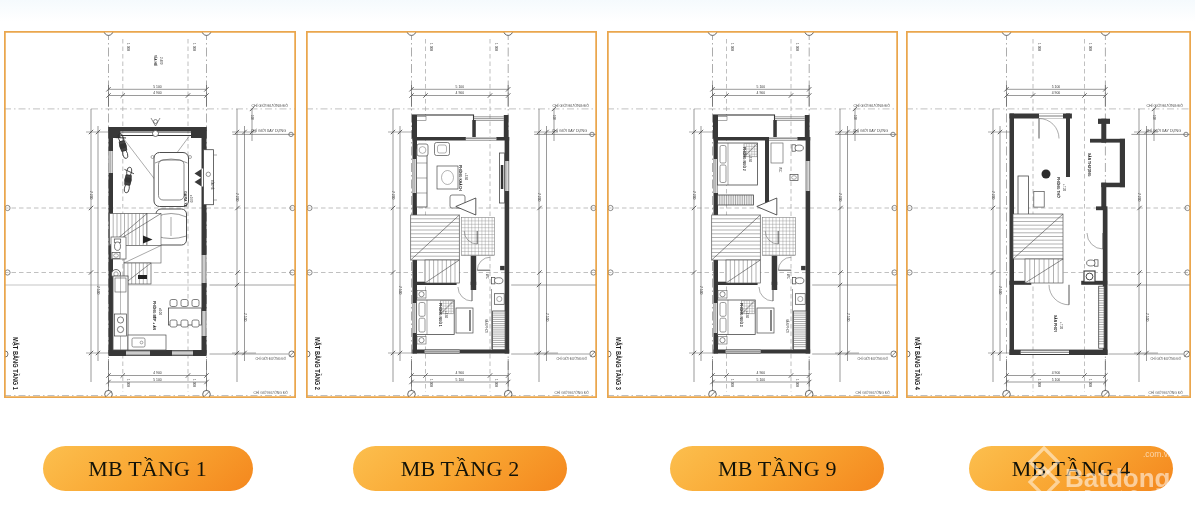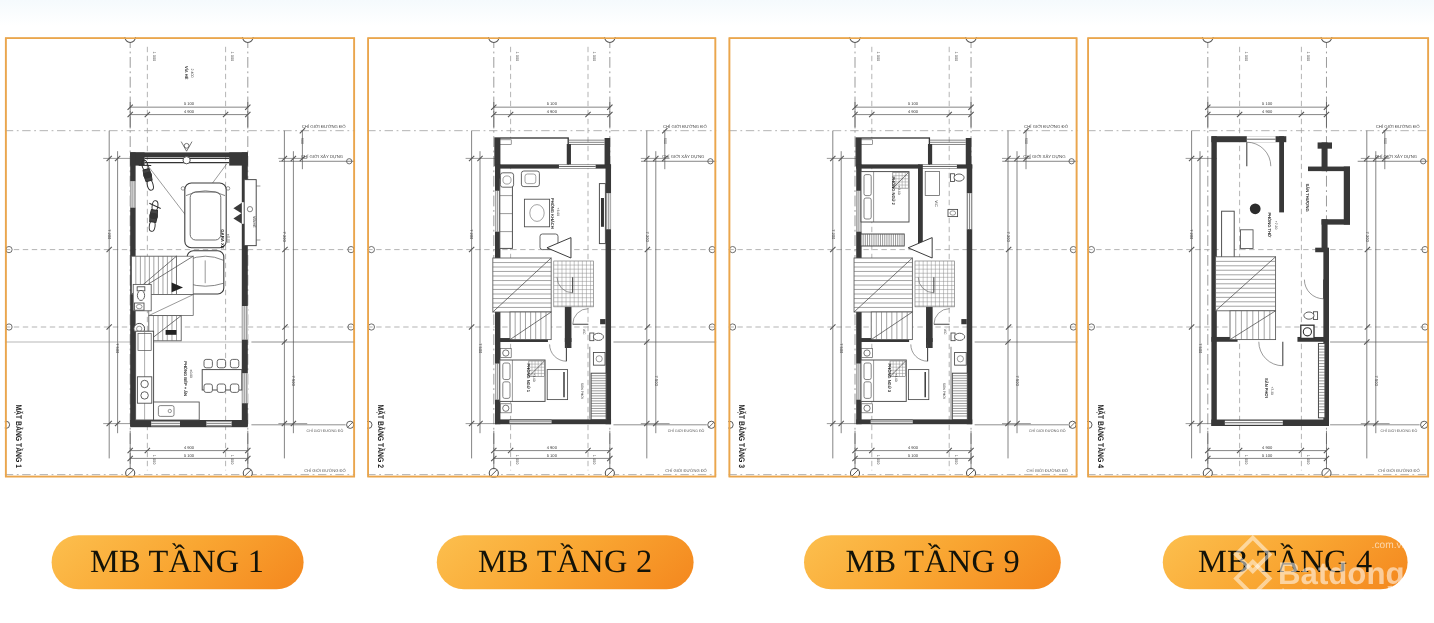--- a/index.html
+++ b/index.html
@@ -1,20 +1,20 @@
 <!DOCTYPE html>
 <html><head>
 <meta charset="utf-8">
 <style>
 html,body{margin:0;padding:0}
 body{width:1195px;height:519px;position:relative;background:#ffffff;overflow:hidden;
 font-family:"Liberation Sans",sans-serif}
 .btn{position:absolute;top:446px;height:45px;border-radius:22.5px;
 background:linear-gradient(140deg,#fcbf4e 0%,#f9a632 50%,#f4871e 100%);
-color:#131308;font-family:"Liberation Serif",serif;font-size:27px;
+color:#131308;font-family:"Liberation Serif",serif;font-size:22px;
 display:flex;align-items:center;justify-content:center;letter-spacing:0.2px}
 .wm{position:absolute;left:1020px;top:442px;width:180px;height:62px}
 </style>
 </head>
 <body>
 
 <div style="position:absolute;left:0;top:0;width:1195px;height:22px;background:linear-gradient(#f5fafd,#ffffff)"></div>
 
 <svg style="position:absolute;left:4px;top:31px" width="292" height="367" viewBox="0 0 292 367">
 
@@ -1425,21 +1425,21 @@
 
 <g>
       <path d="M 163.0 273.8 A 20 20 0 0 1 143.0 253.8" fill="none" stroke="#666" stroke-width="0.55"></path>
       <line x1="163" y1="253.8" x2="163.0" y2="273.8" stroke="#444" stroke-width="0.9"></line>
     </g>
 <rect x="0.75" y="0.75" width="283.5" height="365.5" fill="none" stroke="#eaa64d" stroke-width="1.5"></rect>
 </svg>
 
 <div class="btn" style="left:42.6px;width:210px">MB TẦNG 1</div>
 
-<div class="btn" style="left:364px;width:214px">MB TẦNG 2</div>
+<div class="btn" style="left:353px;width:214px">MB TẦNG 2</div>
 
 <div class="btn" style="left:670.3px;width:214px">MB TẦNG 9</div>
 
 <div class="btn" style="left:969px;width:204px">MB TẦNG 4</div>
 
 <div class="wm">
 <svg width="180" height="62" viewBox="0 0 180 62">
       <g fill="none" stroke="rgba(255,255,255,0.5)" stroke-width="3.2">
         <path d="M 24 6 L 38 20 L 24 34 L 10 20 Z"></path>
         <path d="M 24 26 L 38 40 L 24 54 L 10 40 Z"></path>

